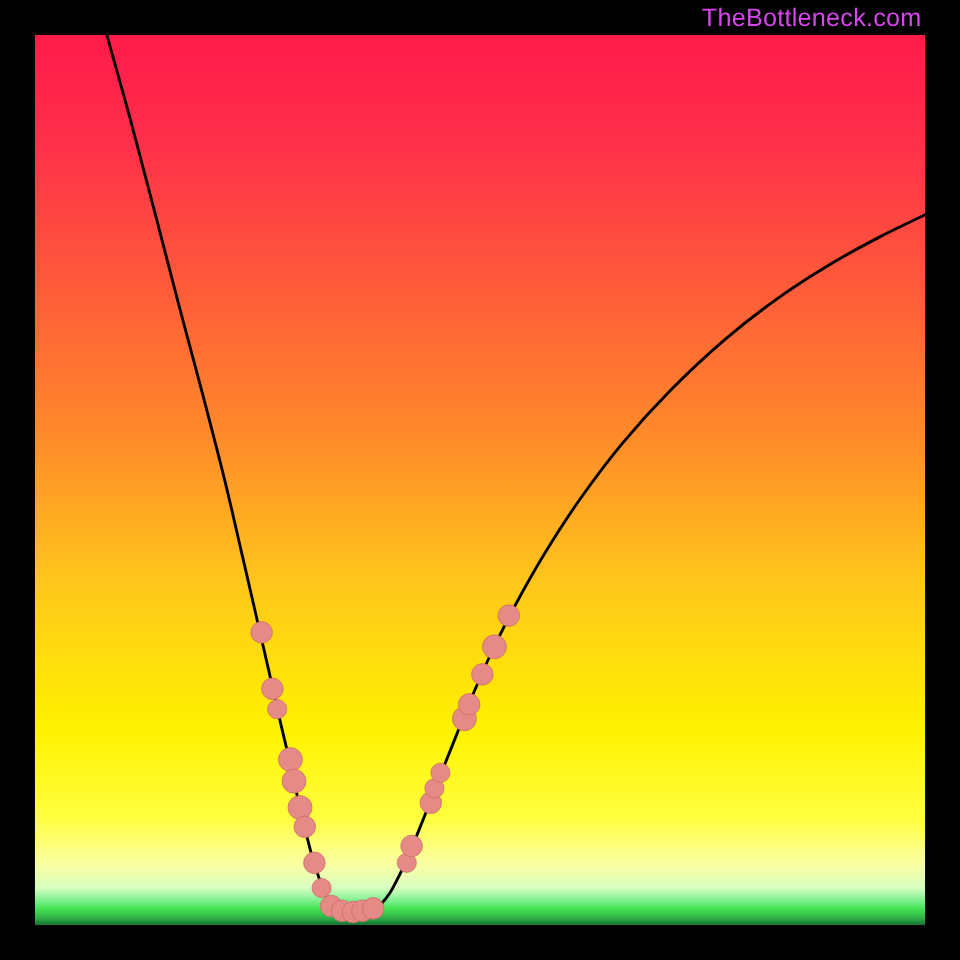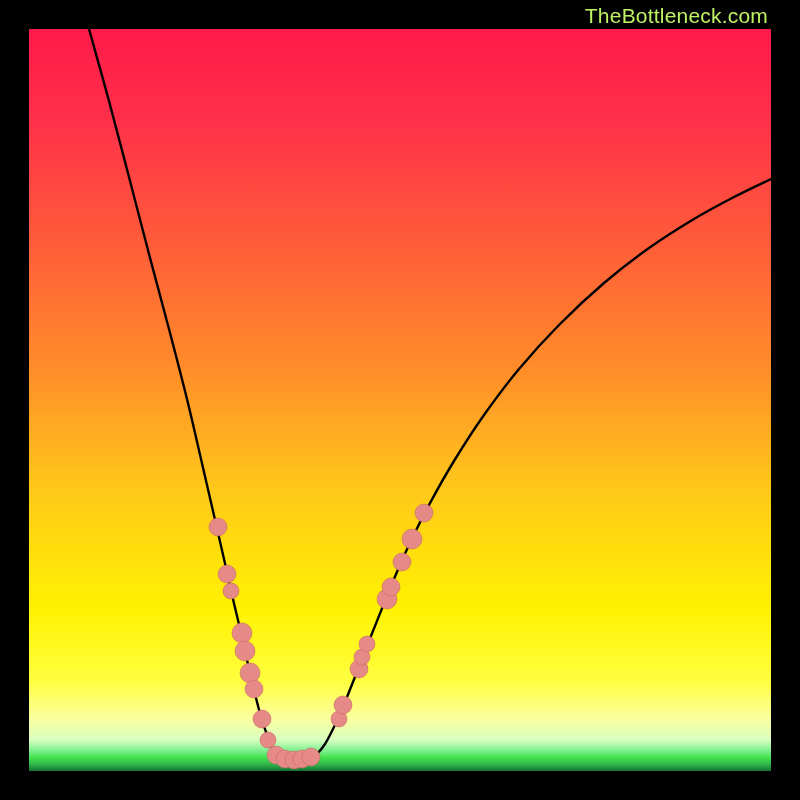--- a/index.html
+++ b/index.html
@@ -21,21 +21,21 @@
     position: absolute;
     left: 0; top: 0; width: 100%; height: 100%;
   }
   .watermark {
     position: absolute;
     top: 4px;
     right: 32px;
     font-family: Arial, Helvetica, sans-serif;
     font-size: 21px;
     font-weight: 500;
-    color: #bef264;
+    color: #d946ef;
     letter-spacing: 0.2px;
   }
   svg.curves {
     position: absolute;
     left: 0; top: 0;
     width: 100%; height: 100%;
   }
 </style>
 </head>
 <body>

